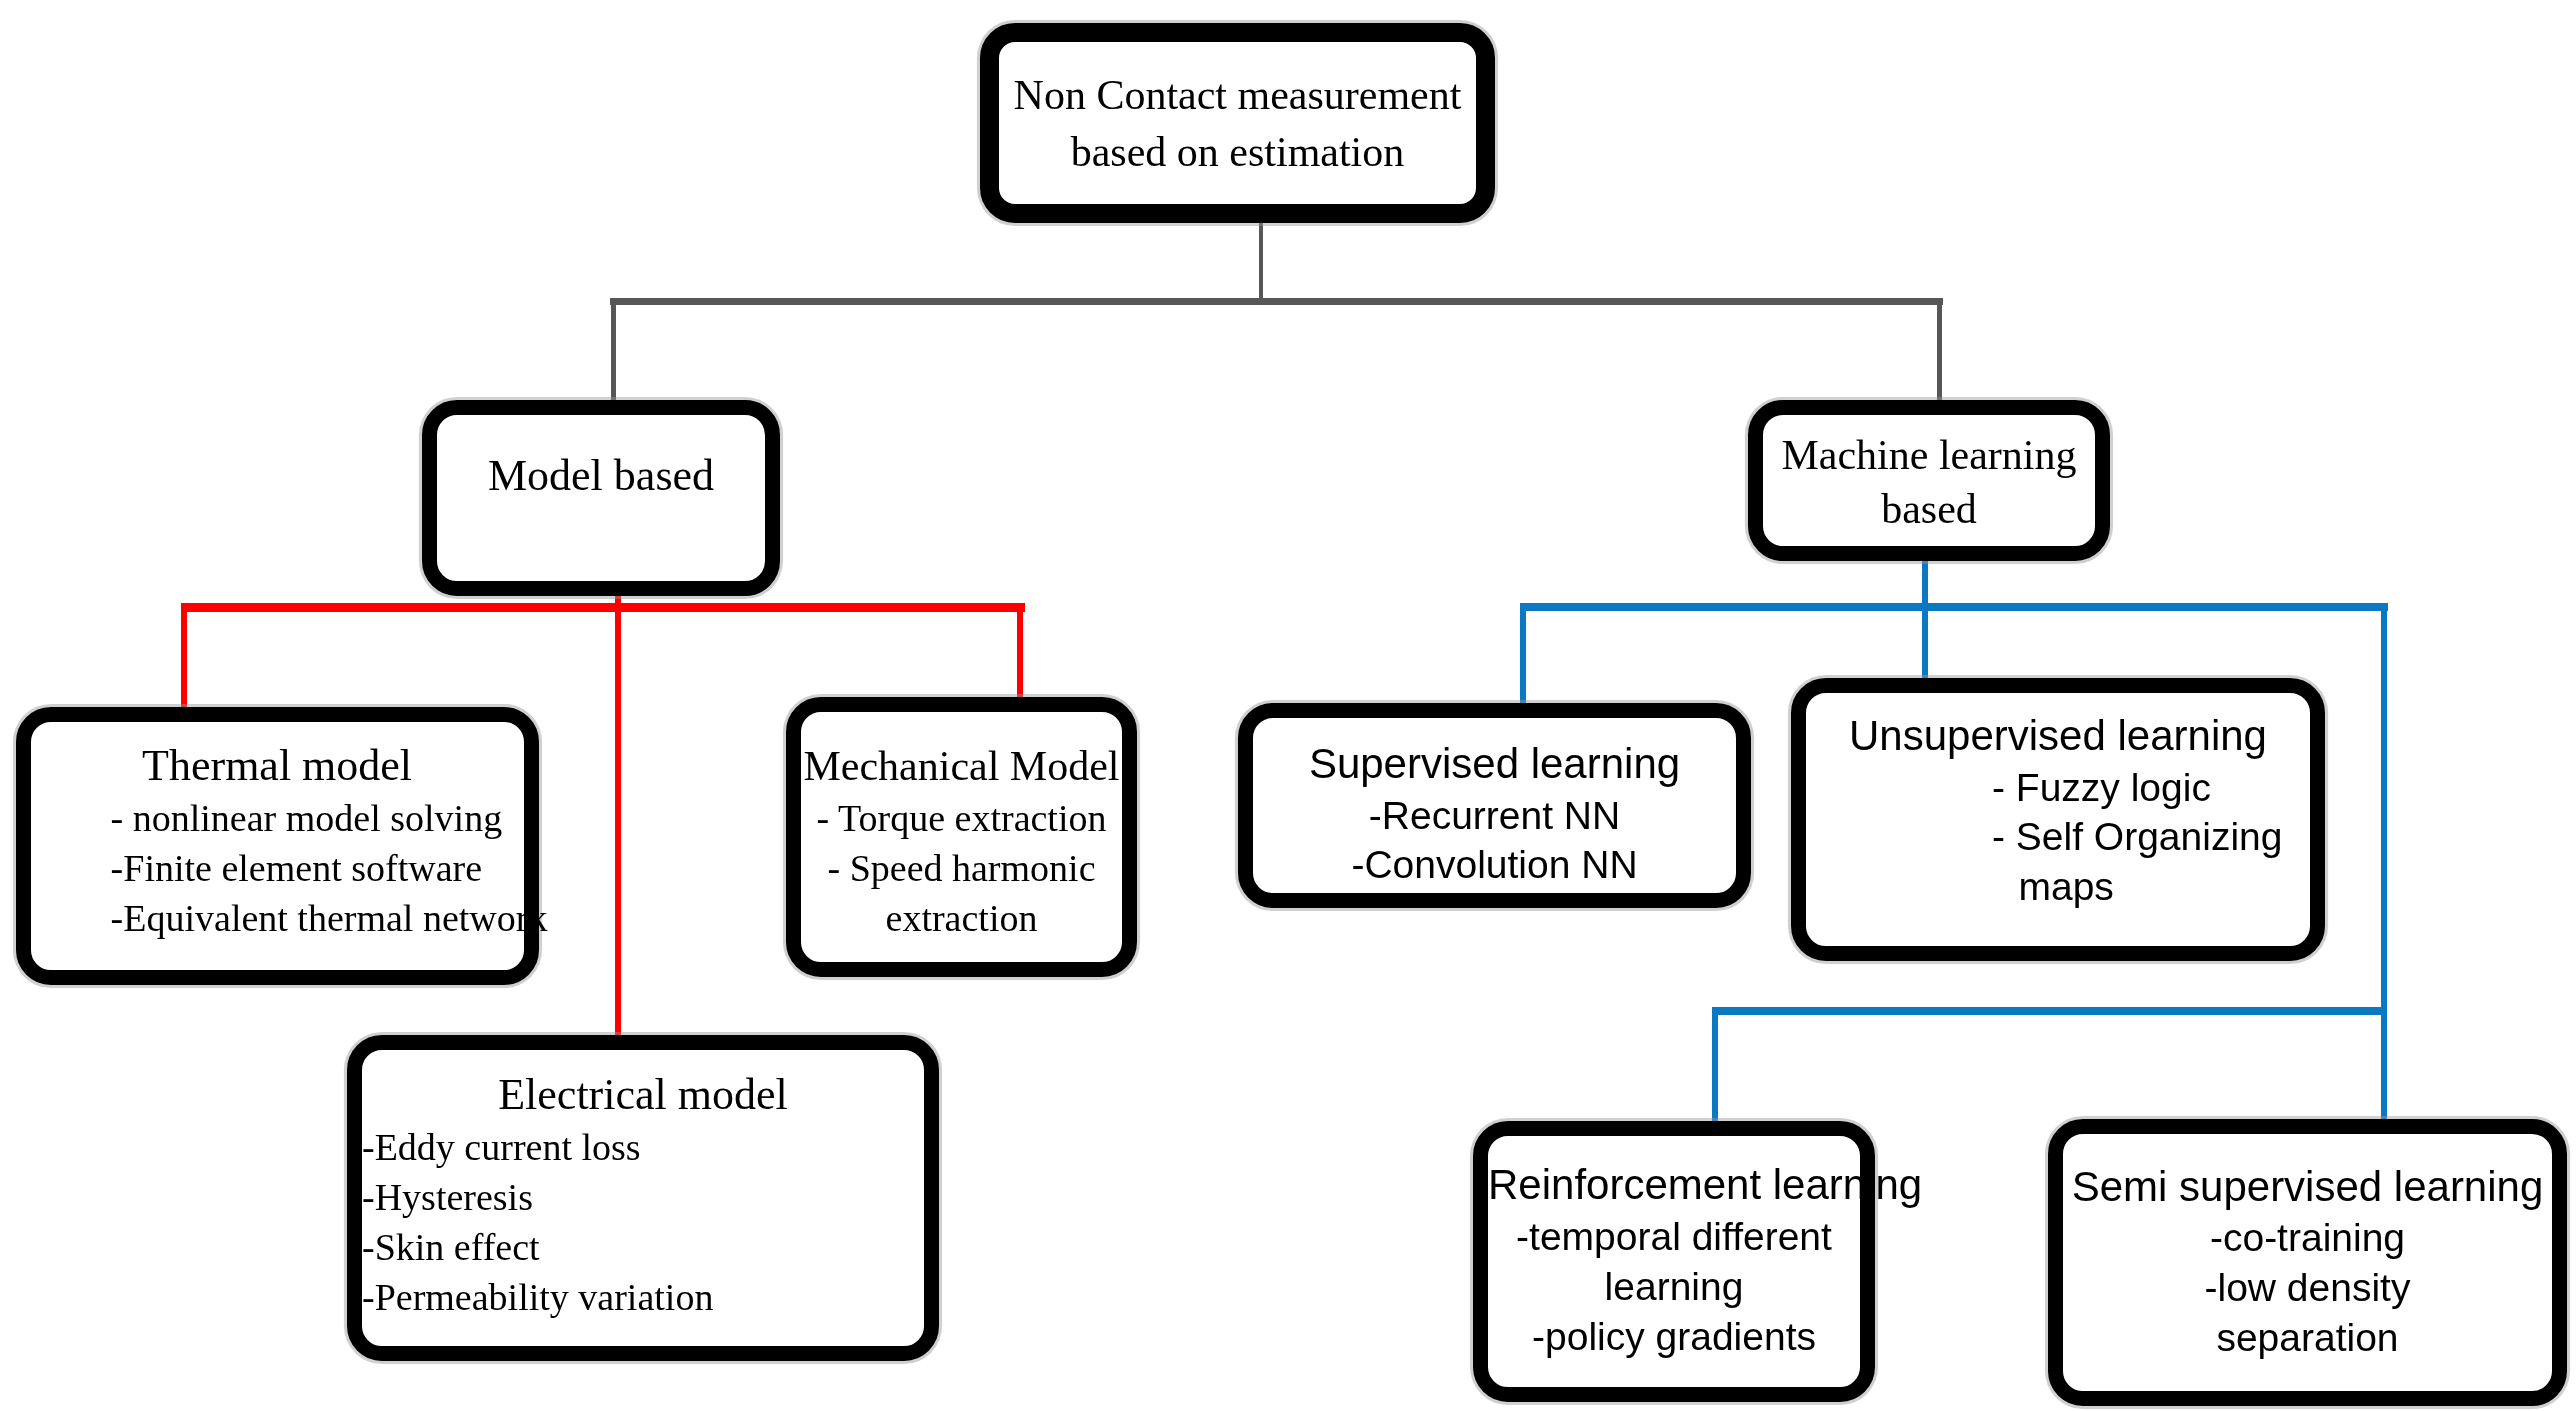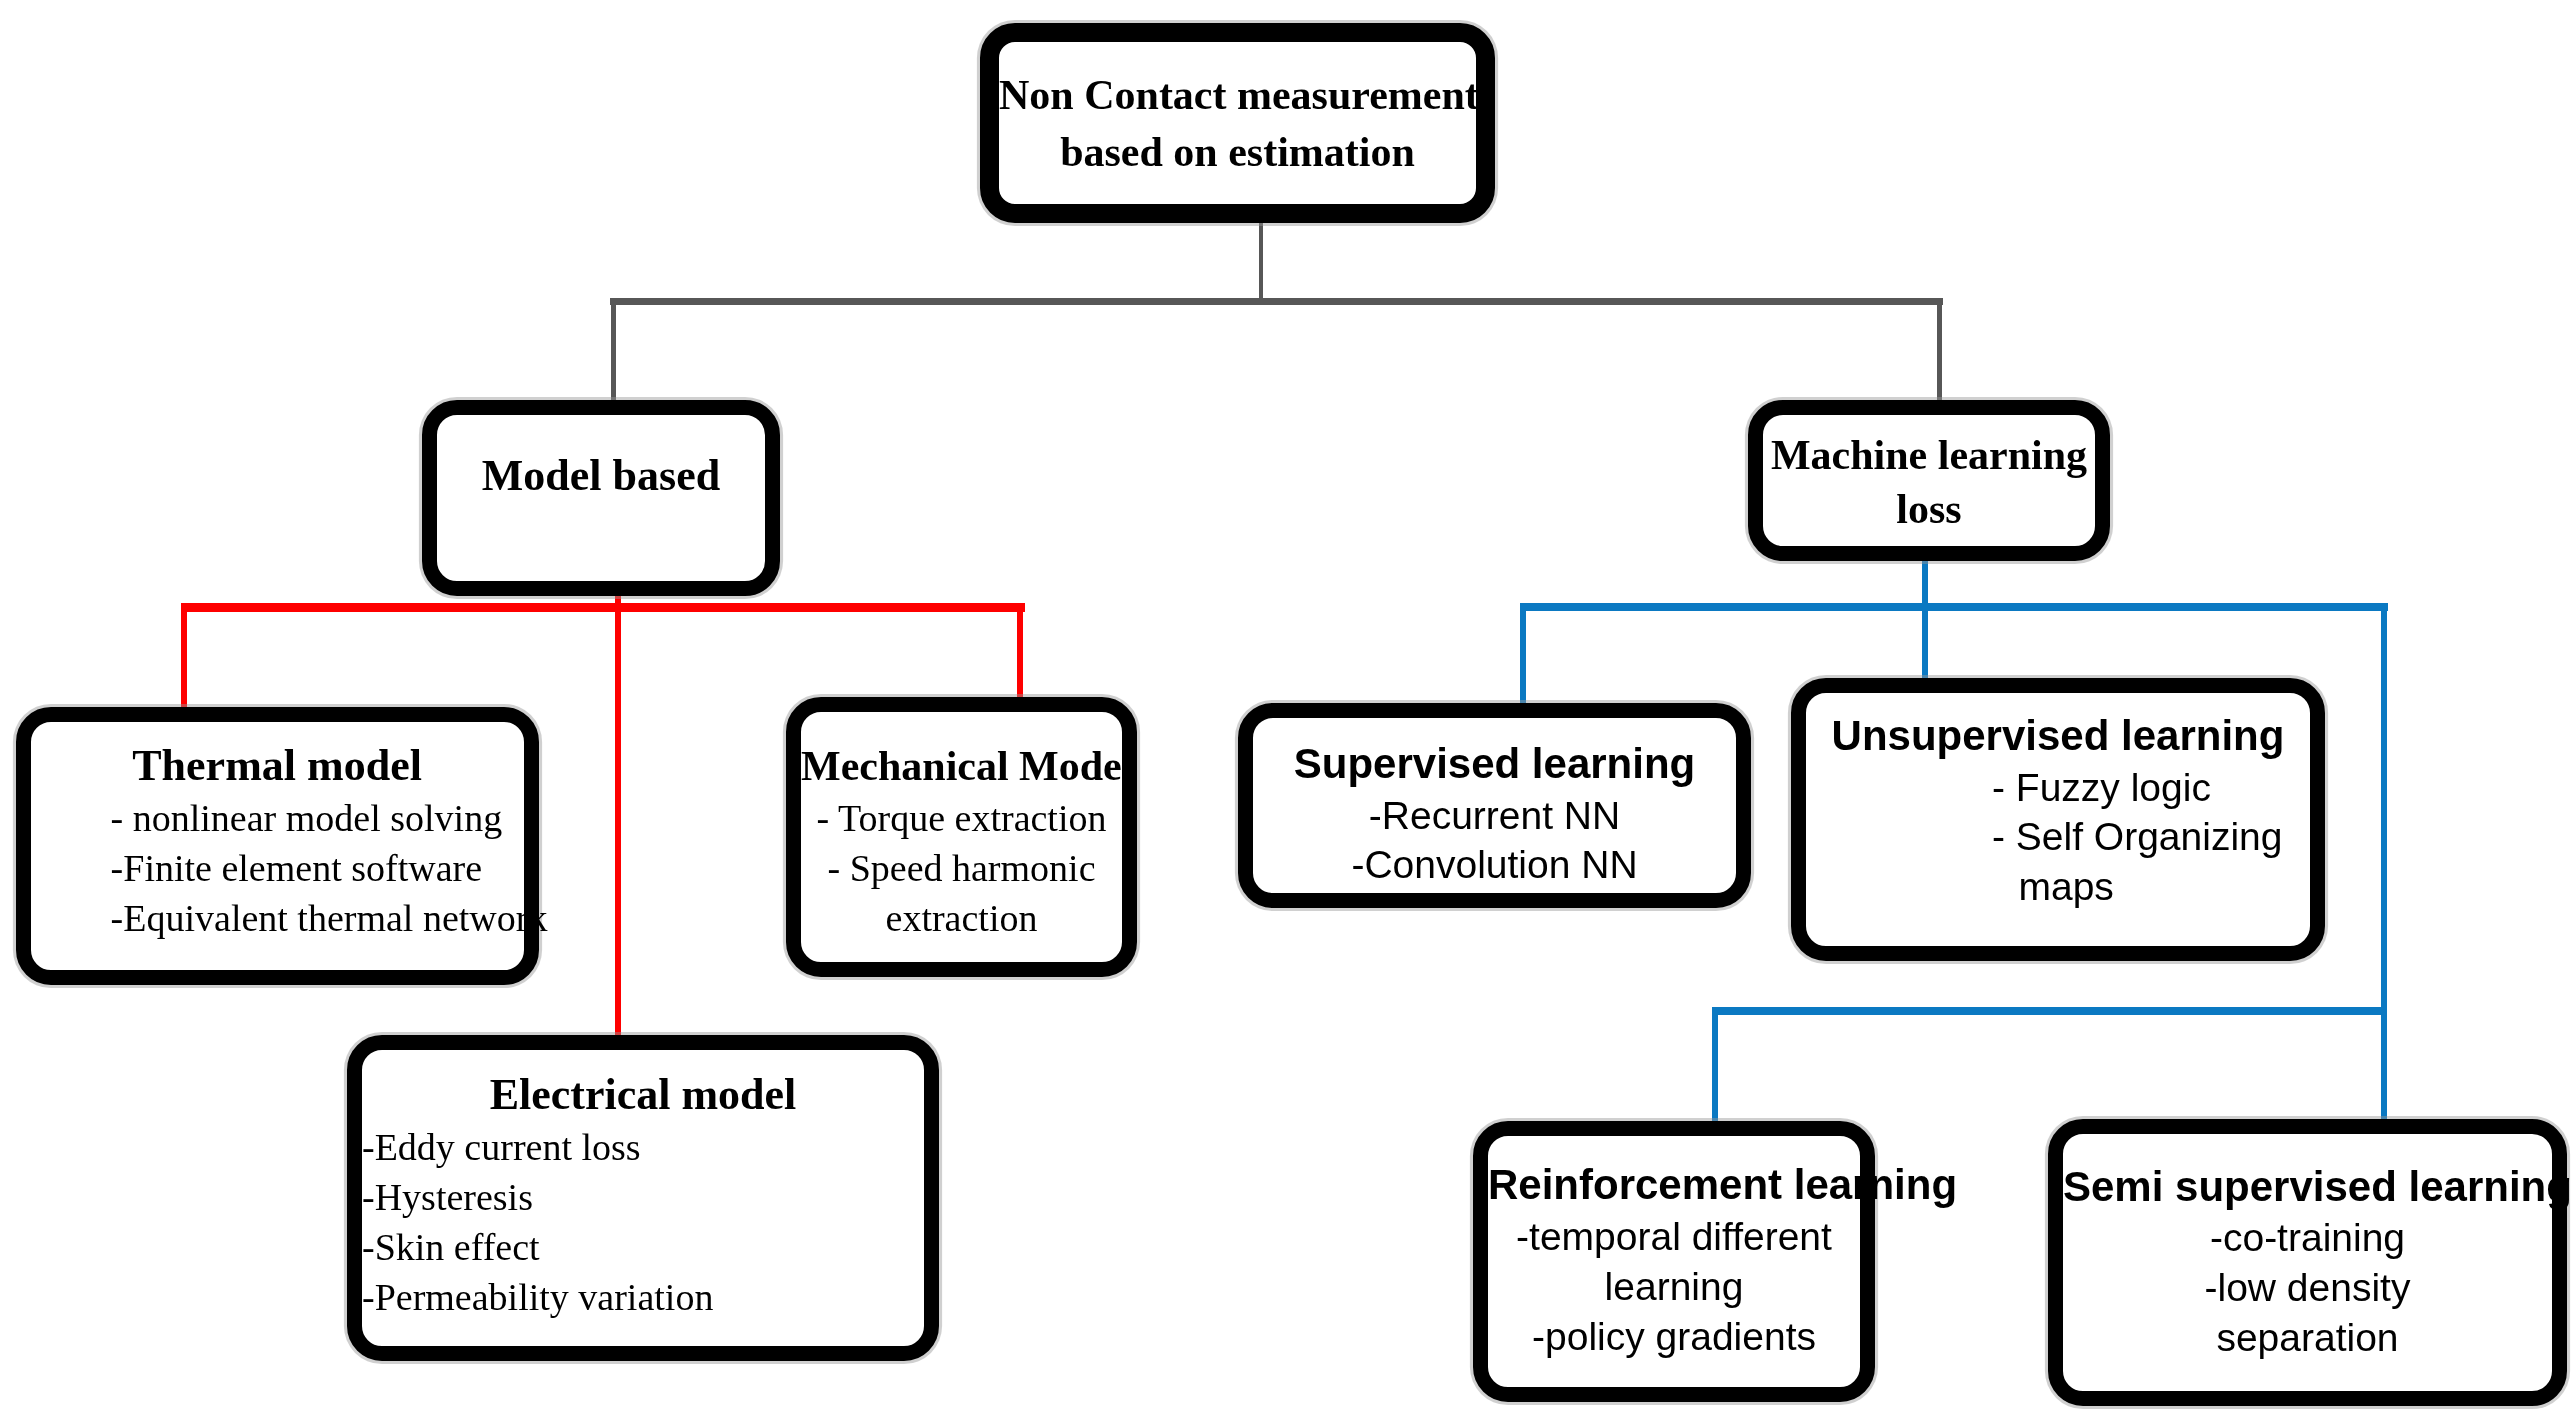--- a/index.html
+++ b/index.html
@@ -21,21 +21,21 @@
     box-sizing:border-box;
     background:#ffffff;
     border:15.6px solid #000000;
     border-radius:35px;
     box-shadow:0 0 0 3.1px rgba(150,150,150,0.45);
     text-align:center;
     color:#000000;
   }
   .serif{font-family:"Liberation Serif","DejaVu Serif",serif;}
   .sans{font-family:"Liberation Sans","DejaVu Sans",sans-serif;}
-  .title{font-weight:bold;white-space:nowrap;}
+  .title{font-weight:normal;white-space:nowrap;}
   .serif .title{font-size:44px;line-height:1.25;}
   .sans  .title{font-size:42px;line-height:1.25;}
   .serif .item{font-size:38px;line-height:1.32;white-space:nowrap;}
   .sans  .item{font-size:39px;line-height:1.28;white-space:nowrap;}
   .items.center{text-align:center;}
   .items.left{text-align:left;}
   
   #box-root{border-width:19px;padding-top:25px;}
   #box-root .title{font-size:42px;line-height:1.35;}
   #box-model{padding-top:33px;}
@@ -80,21 +80,21 @@
     <div class="title">Non Contact measurement</div>
     <div class="title">based on estimation</div>
   </div>
 
   <div class="box serif" id="box-model" style="left:422px;top:400px;width:358px;height:196px;">
     <div class="title">Model based</div>
   </div>
 
   <div class="box serif" id="box-ml" style="left:1748px;top:400px;width:362px;height:161px;">
     <div class="title">Machine learning</div>
-    <div class="title">loss</div>
+    <div class="title">based</div>
   </div>
 
   <div class="box serif" id="box-thermal" style="left:15.6px;top:707px;width:523px;height:278px;">
     <div class="title">Thermal model</div>
     <div class="items left">
       <div class="item">- nonlinear model solving</div>
       <div class="item">-Finite element software</div>
       <div class="item">-Equivalent thermal network</div>
     </div>
   </div>

